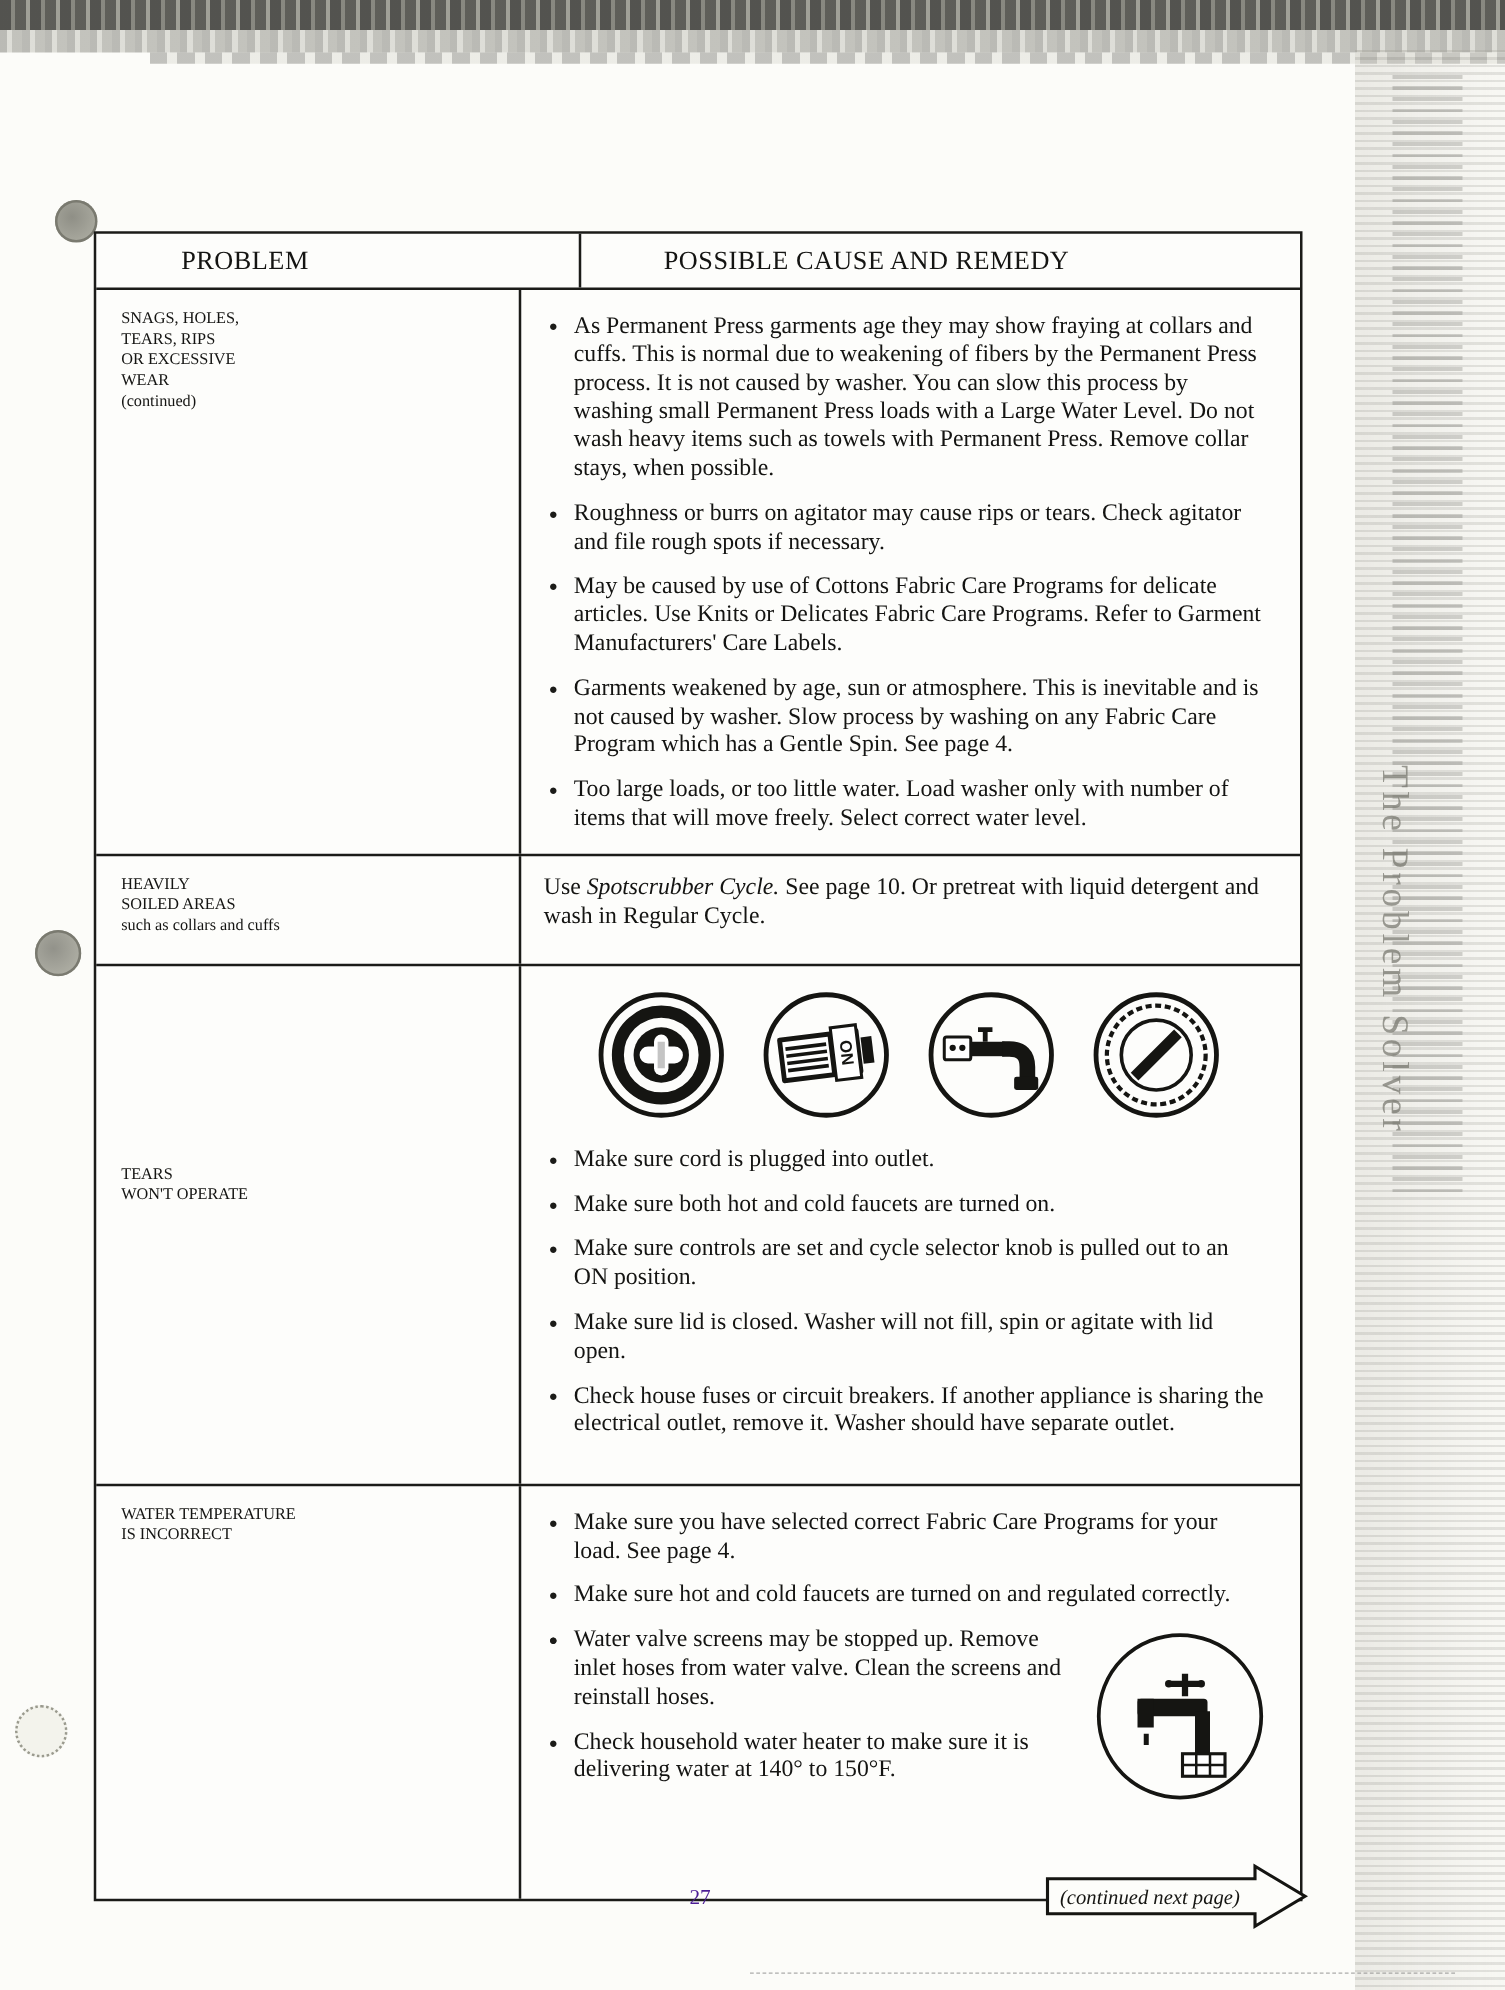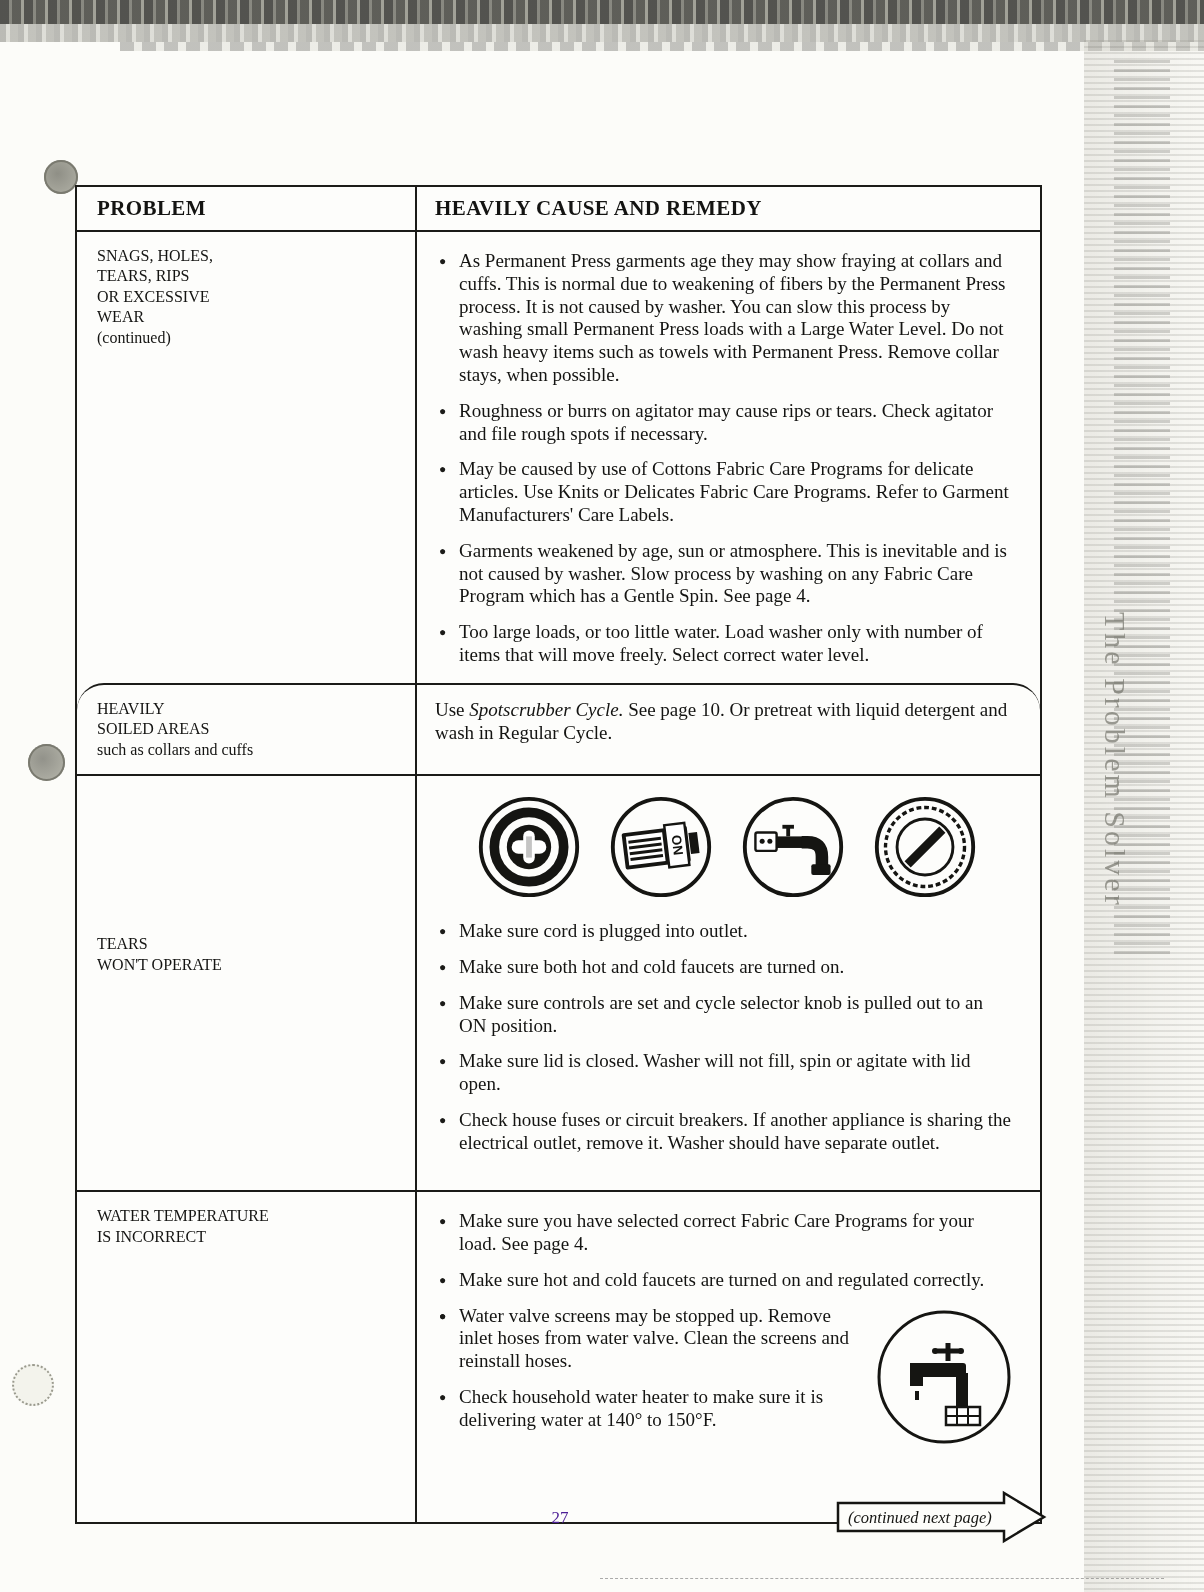--- a/index.html
+++ b/index.html
@@ -38,32 +38,32 @@
   .side-text { position:absolute; left:1132px; top:612px; transform:rotate(90deg); transform-origin:left top;
     font-size:30px; letter-spacing:3px; color:#75756c; opacity:.7; white-space:nowrap; }
 
   
   .ttable { position:absolute; left:75px; top:185px; width:963px; border:2px solid #1b1b18; background:rgba(255,255,255,.4); }
   .row { display:flex; border-top:2px solid #1b1b18; }
   .row.head { border-top:none; }
   .cell { box-sizing:border-box; }
   .problem { flex:0 0 340px; width:340px; border-right:2px solid #1b1b18; padding:14px 14px 14px 20px; }
   .remedy { flex:1 1 auto; padding:14px 22px 12px 18px; }
-  .head .cell { padding-top:9px; padding-bottom:9px; font-weight:bold; font-size:21px; letter-spacing:.4px; }
-
-  .pline { font-size:16px; line-height:1.28; }
+  .head .cell { padding-top:9px; padding-bottom:9px; font-weight:normal; font-size:21px; letter-spacing:.4px;margin-left:48px; }
+
+  .pline { font-size:13px; line-height:1.28; }
   .plain { font-size:19px; line-height:1.2; margin:0; }
 
   .blist { margin:4px; padding:0; list-style:none; }
   .b { position:relative; padding-left:20px; margin:0 0 13px 0; font-size:19px; line-height:1.2; }
   .b:last-child { margin-bottom:2px; }
   .b::before { content:"\25CF"; position:absolute; left:0; top:4px; font-size:12px; color:#1b1b18; }
 
   .r1 { min-height:426px; }
-  .r2 { min-height:86px;border-radius:27px; }
+  .r2 { min-height:86px; }
   .r3 { min-height:414px; }
   .r3 .problem { padding-top:158px; }
   .r4 { min-height:330px; }
 
   .icons { display:flex; justify-content:center; gap:26px; margin:4px 0 20px 0; }
   .icons svg { display:block; }
 
   .r4-icon { float:right; margin:2px 0 6px 14px; }
 
   
@@ -83,21 +83,21 @@
   <div class="hole hole1"></div>
   <div class="hole hole2"></div>
   <div class="hole hole3"></div>
   <div class="bottom-dash"></div>
   <div class="side-text">The Problem Solver</div>
 
   <div class="ttable">
 
     <div class="row head">
       <div class="cell problem">PROBLEM</div>
-      <div class="cell remedy">HEAVILY CAUSE AND REMEDY</div>
+      <div class="cell remedy">POSSIBLE CAUSE AND REMEDY</div>
     </div>
 
     <div class="row r1">
       <div class="cell problem">
         <div class="pline">SNAGS, HOLES,</div>
         <div class="pline">TEARS, RIPS</div>
         <div class="pline">OR EXCESSIVE</div>
         <div class="pline">WEAR</div>
         <div class="pline">(continued)</div>
       </div>

